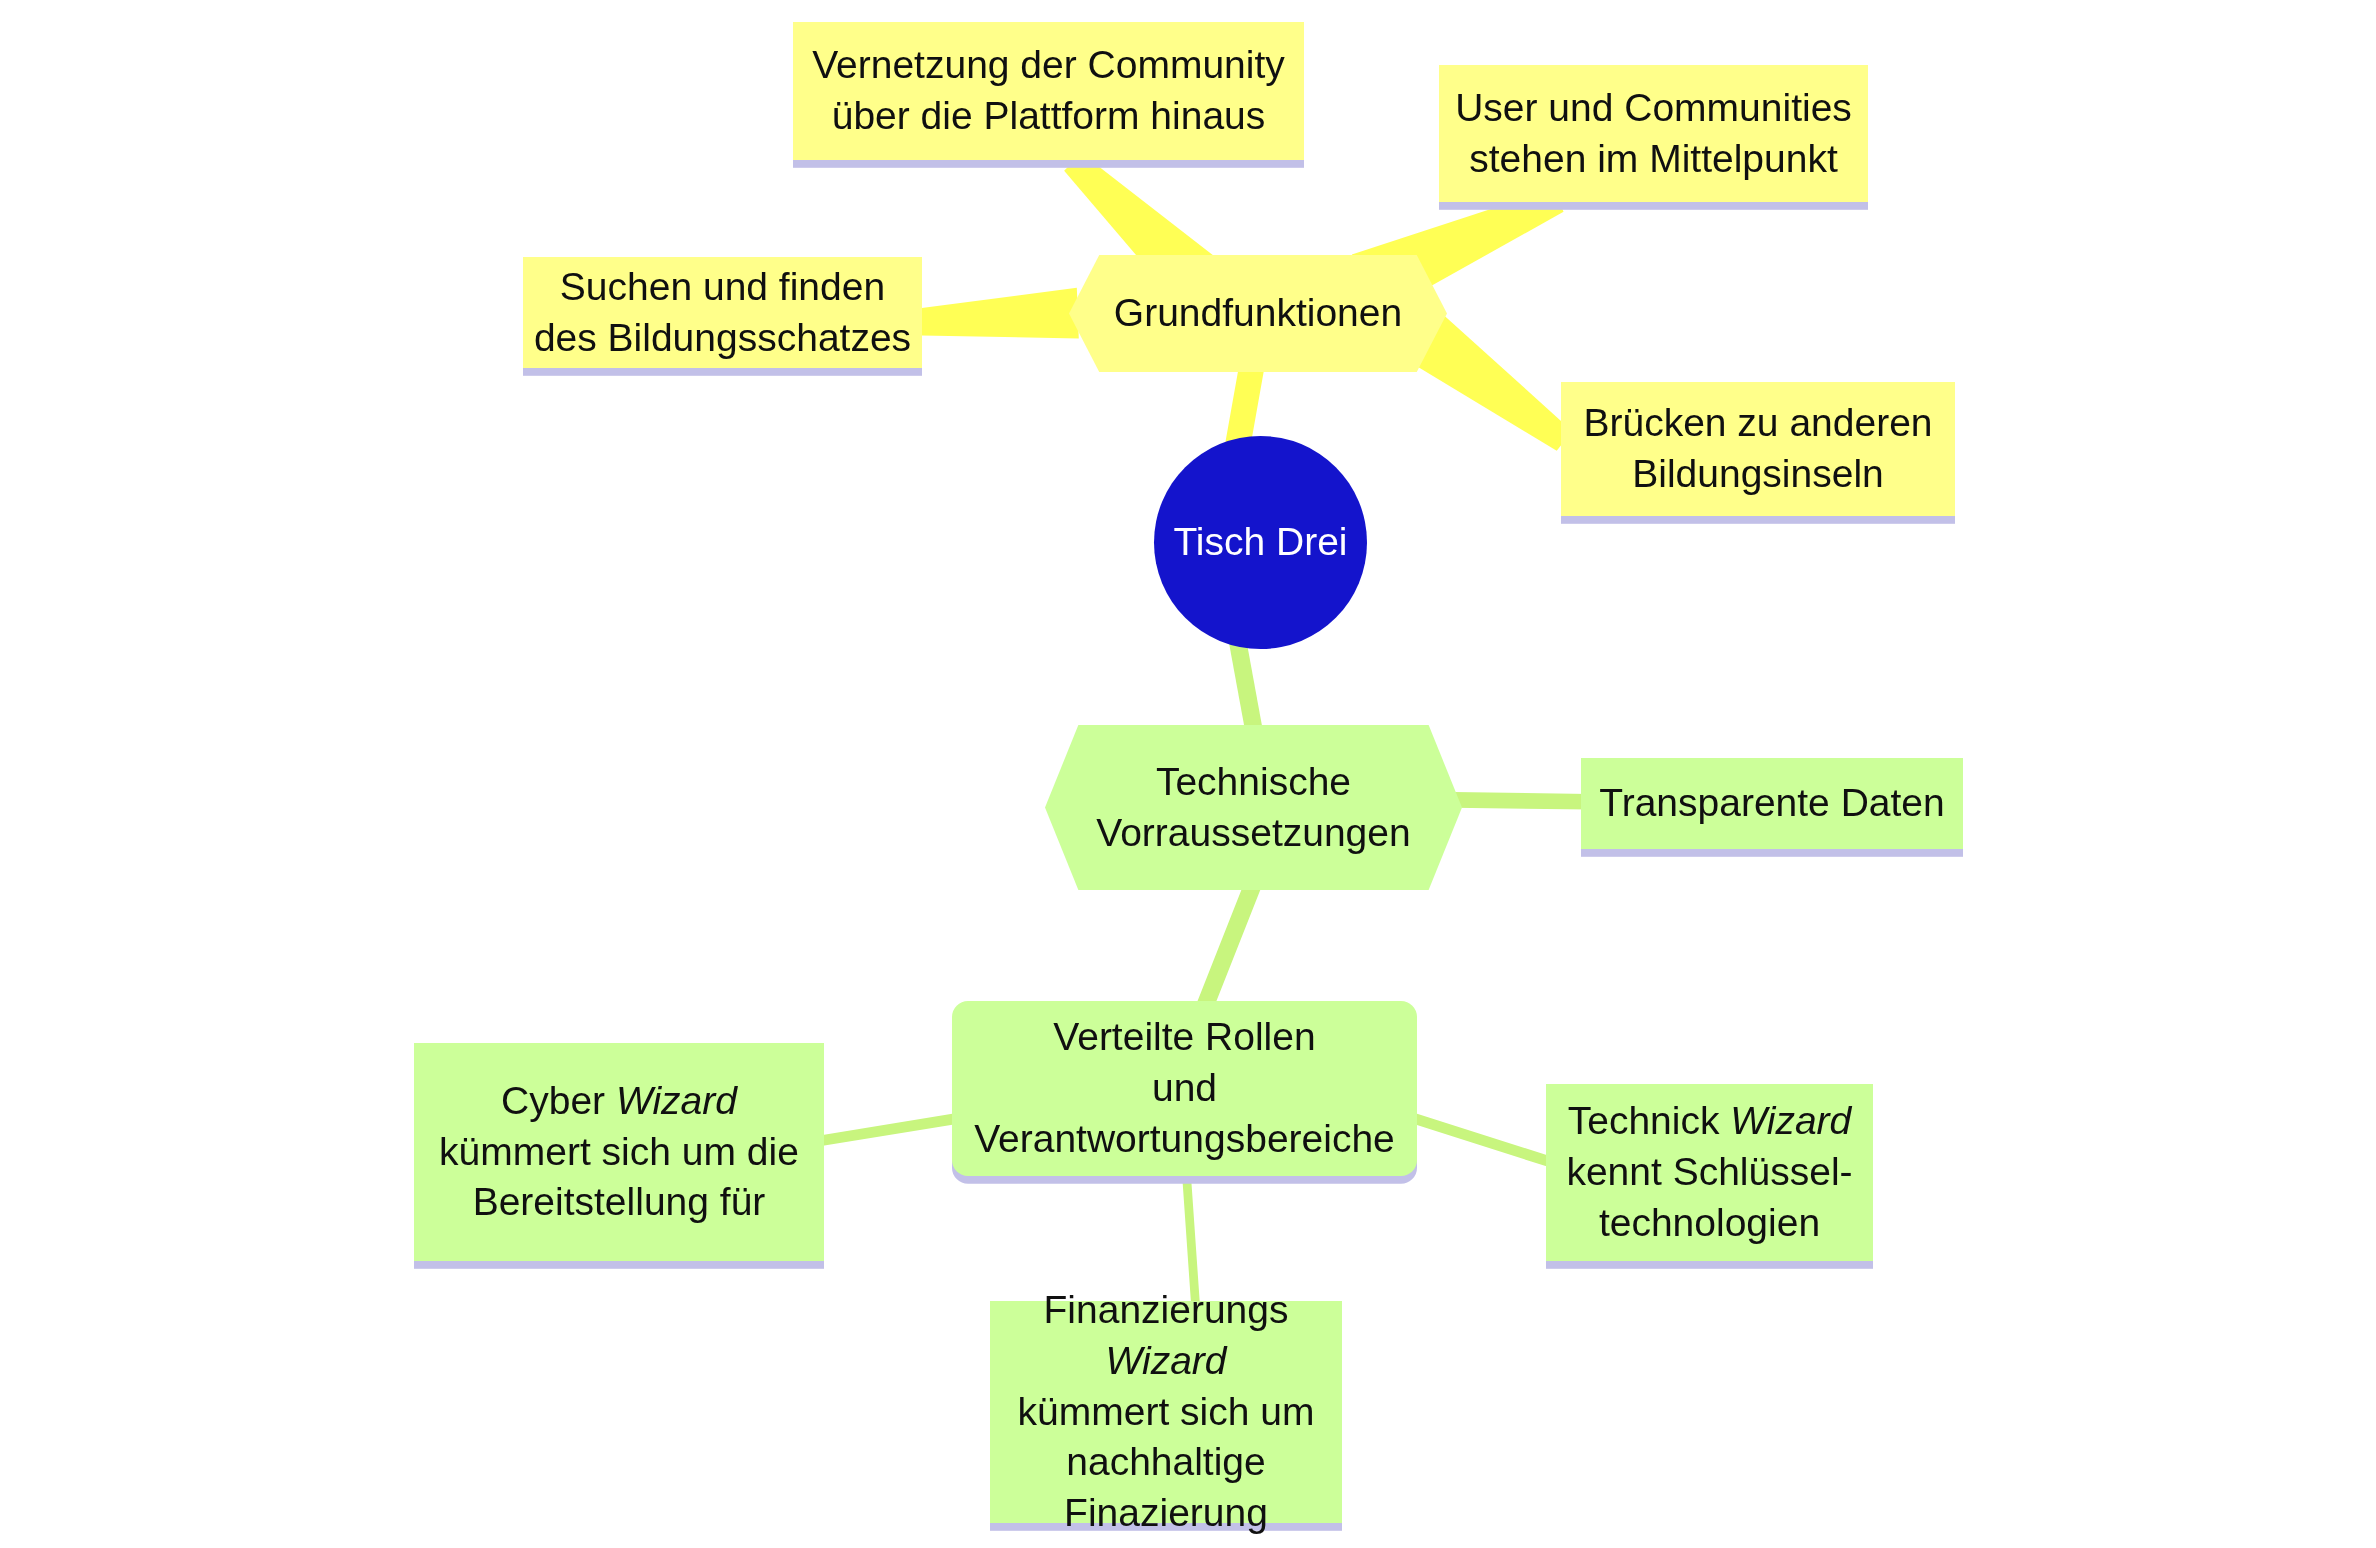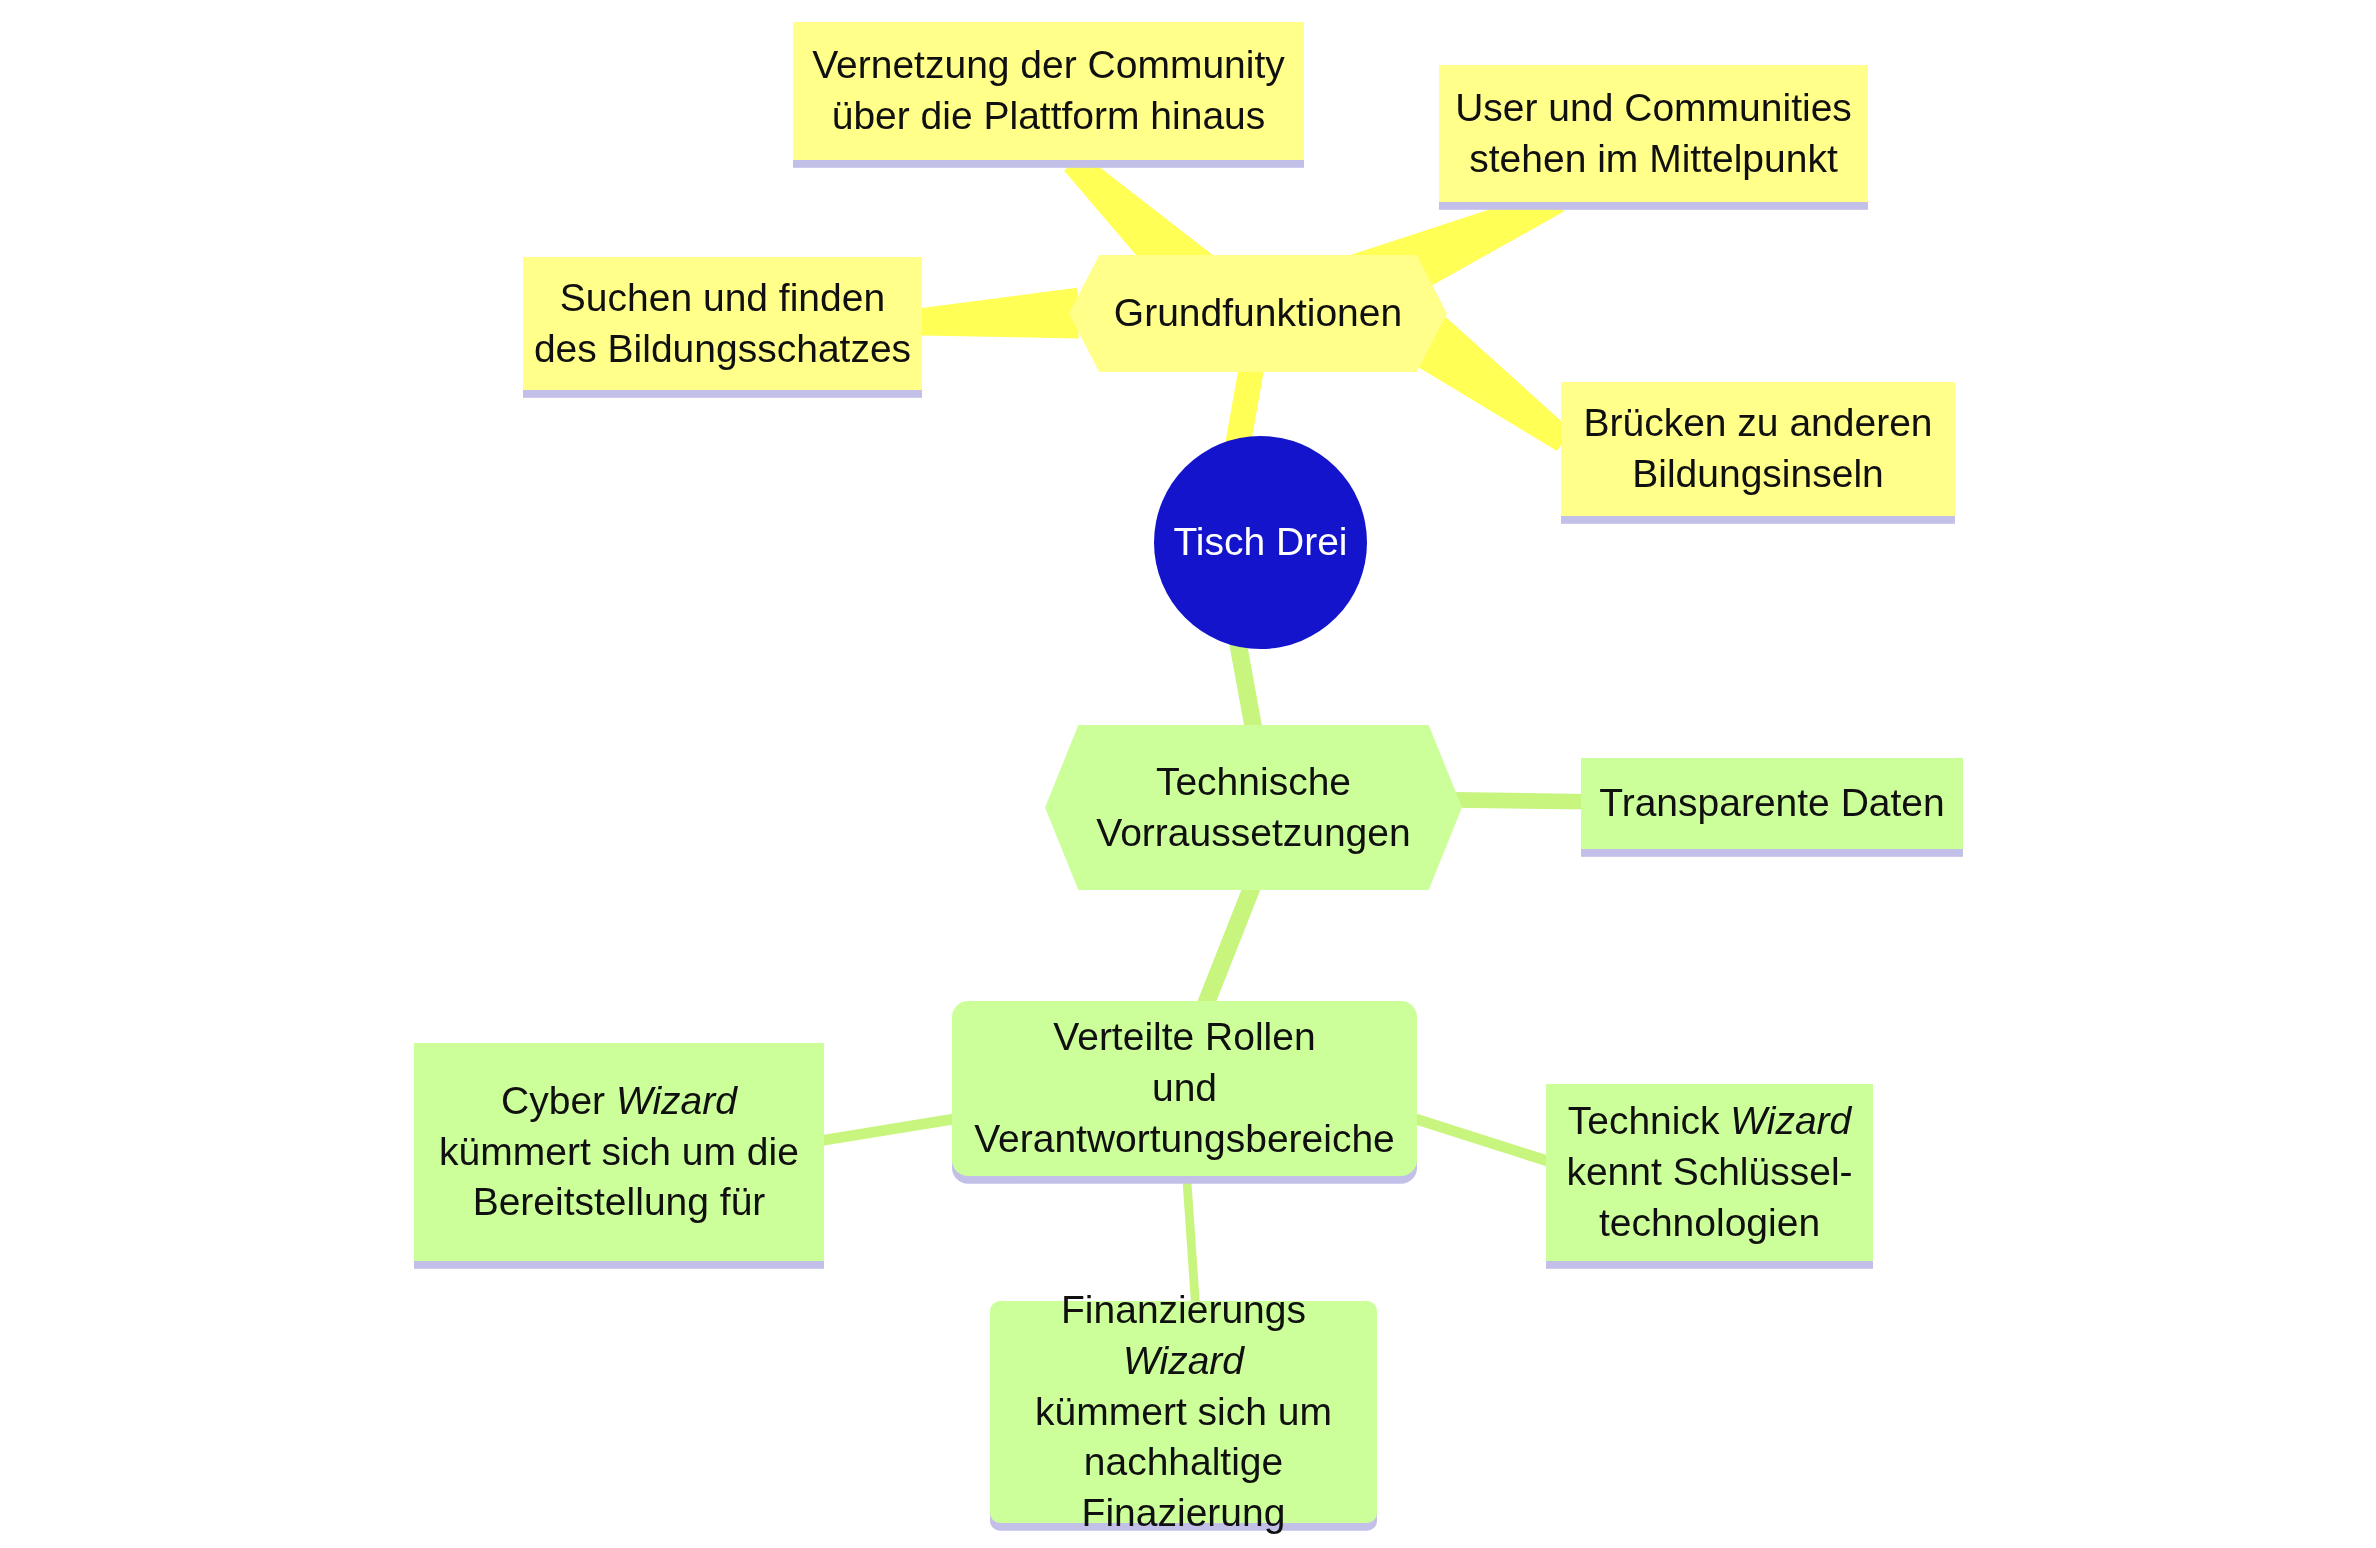--- a/index.html
+++ b/index.html
@@ -78,21 +78,21 @@
     </div>
   </div>
 
   <div class="node rect yellow" style="left:1439px; top:65px; width:429px; height:137px;">
     <div>
       <span class="ln">User und Communities</span>
       <span class="ln">stehen im Mittelpunkt</span>
     </div>
   </div>
 
-  <div class="node rect yellow" style="left:523px; top:257px; width:399px; height:133px;">
+  <div class="node rect yellow" style="left:523px; top:257px; width:399px; height:111px;">
     <div>
       <span class="ln">Suchen und finden</span>
       <span class="ln">des Bildungsschatzes</span>
     </div>
   </div>
 
   <div class="node hex yellow" style="left:1069px; top:255px; width:378px; height:117px;">
     <span class="ln">Grundfunktionen</span>
   </div>
 
@@ -135,21 +135,21 @@
   </div>
 
   <div class="node rect green" style="left:1546px; top:1084px; width:327px; height:177px;">
     <div>
       <span class="ln"><span>Technick</span> <span class="it">Wizard</span></span>
       <span class="ln">kennt Schlüssel-</span>
       <span class="ln">technologien</span>
     </div>
   </div>
 
-  <div class="node rect green" style="left:990px; top:1301px; width:387px; height:222px;border-radius:10px;">
+  <div class="node rect green" style="left:990px; top:1301px; width:352px; height:222px;">
     <div>
       <span class="ln"><span>Finanzierungs</span> <span class="it">Wizard</span></span>
       <span class="ln">kümmert sich um</span>
       <span class="ln">nachhaltige</span>
       <span class="ln">Finazierung</span>
     </div>
   </div>
 
 </div>
 

